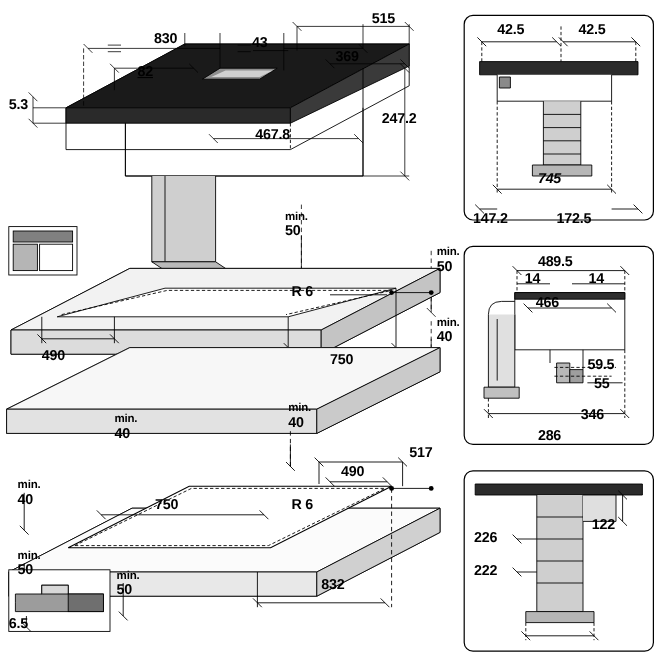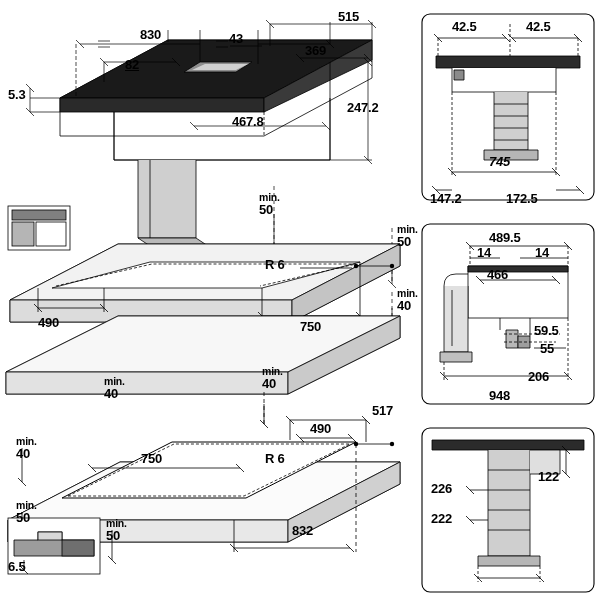--- a/index.html
+++ b/index.html
@@ -359,21 +359,21 @@
   <div class="dim-label sz13" style="left:489px; top:155px;font-style:italic;">745</div>
   <div class="dim-label sz13" style="left:430px; top:192px;text-align:right;">147.2</div>
   <div class="dim-label sz13" style="left:506px; top:192px;">172.5</div>
 
   <div class="dim-label sz13" style="left:489px; top:231px;">489.5</div>
   <div class="dim-label sz13" style="left:477px; top:246px;">14</div>
   <div class="dim-label sz13" style="left:535px; top:246px;">14</div>
   <div class="dim-label sz13" style="left:487px; top:268px;">466</div>
   <div class="dim-label sz13" style="left:534px; top:324px;">59.5</div>
   <div class="dim-label sz13" style="left:540px; top:342px;">55</div>
-  <div class="dim-label sz13" style="left:528px; top:370px;">206</div>
-  <div class="dim-label sz13" style="left:489px; top:389px;">948</div>
+  <div class="dim-label sz13" style="left:528px; top:370px;">346</div>
+  <div class="dim-label sz13" style="left:489px; top:389px;">286</div>
 
   <div class="dim-label sz13" style="left:538px; top:470px;">122</div>
   <div class="dim-label sz13" style="left:431px; top:482px;">226</div>
   <div class="dim-label sz13" style="left:431px; top:512px;">222</div>
   <div class="dim-label sz13" style="left:501px; top:560px;margin-top:42px;">260.5</div>
 
 </div>
 
 </body></html>

